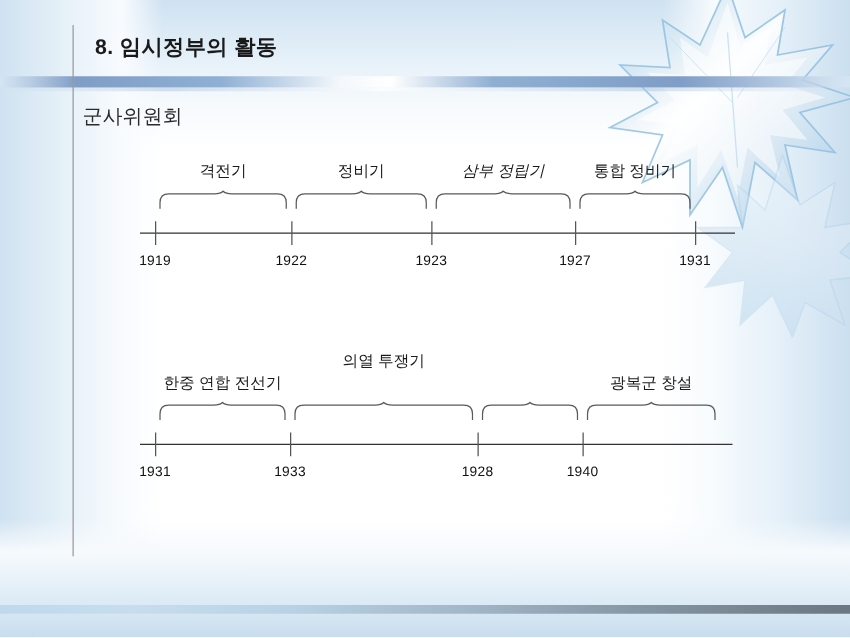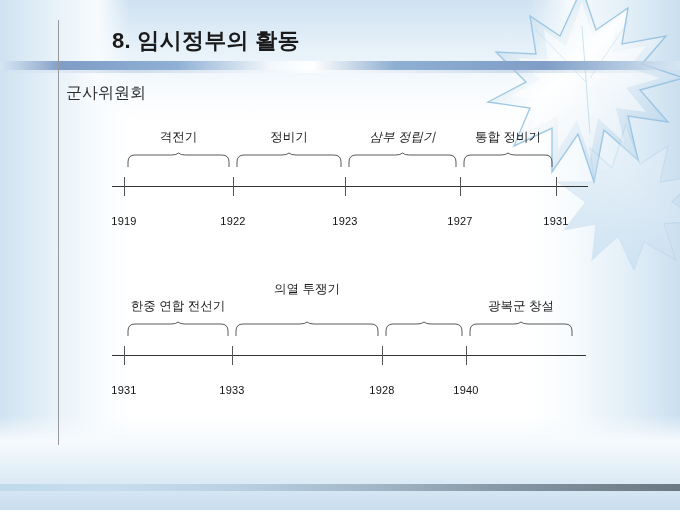--- a/index.html
+++ b/index.html
@@ -117,26 +117,25 @@
     position: absolute;
     left: 58px; top: 20px;
     width: 1px; height: 425px;
     background: #9a9a9a;
   }
 
   
   .title {
     position: absolute;
     left: 76px; top: 26px;
-    font-size: 22px;
+    font-size: 17px;
     font-weight: bold;
     color: #1a1a1a;
     letter-spacing: 0.3px;
     white-space: nowrap;
-    margin-left: 36px;
   }
 
   
   .subtitle {
     position: absolute;
     left: 66px; top: 83px;
     font-size: 16px;
     color: #2b2b2b;
     white-space: nowrap;
   }
@@ -155,21 +154,20 @@
     width: 1px;
     background: #555555;
   }
   .year {
     position: absolute;
     font-size: 11px;
     color: #111111;
     white-space: nowrap;
     transform: translateX(-50%);
     letter-spacing: 0.2px;
-    margin-top: 12px;
   }
   .brace {
     position: absolute;
   }
   .period-label {
     position: absolute;
     font-size: 12.5px;
     color: #1a1a1a;
     white-space: nowrap;
     transform: translateX(-50%);

